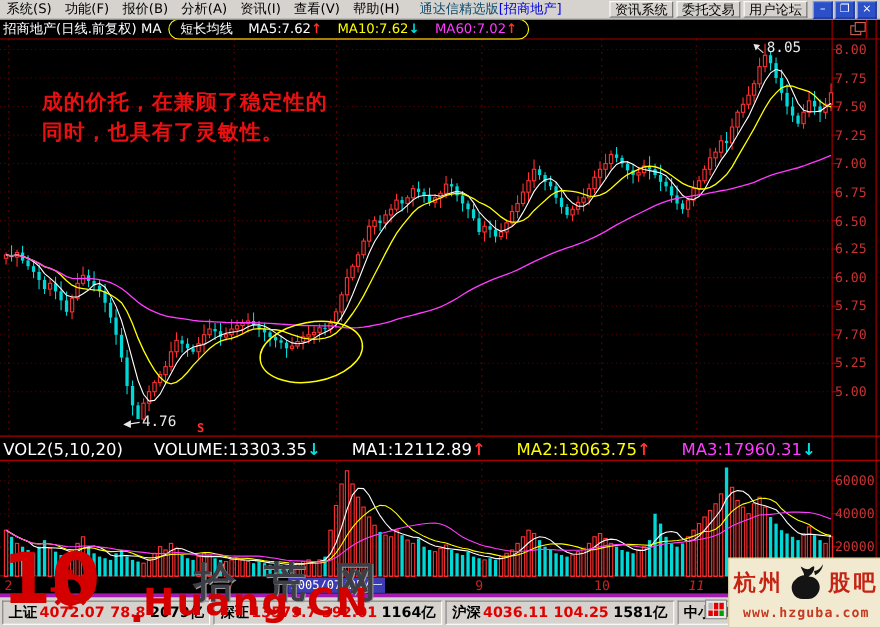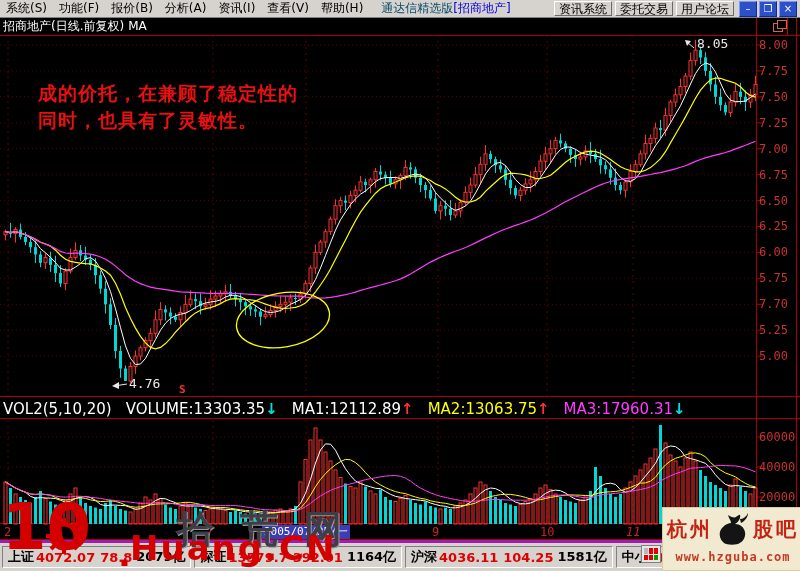--- a/index.html
+++ b/index.html
@@ -23,21 +23,21 @@
   #ma-box{display:flex;align-items:center;border:1px solid #ffff00;border-radius:10px;
           padding:0 10px;margin-left:6px;height:17px}
   .ma-item{margin-left:14px}
   .arr-up{color:#ff3030;font-weight:bold}
   .arr-down{color:#00e0e0;font-weight:bold}
   #layout-icon{margin-left:auto;margin-right:14px;width:13px;height:12px;position:relative}
   #layout-icon i{position:absolute;width:8px;height:7px;border:1px solid #cc6655;background:#000;display:block}
   
   #vol-header{left:0;top:399px;width:754px;height:19px;z-index:4;display:flex;align-items:flex-end;
               font-size:15px;color:#fff;white-space:nowrap}
-  #vol-header .seg{margin-left:14px}
+  #vol-header .seg{margin-left:28px}
   .axis-label{position:absolute;left:759px;font-family:"DejaVu Sans Mono",monospace;
               font-size:12px;color:#c83232;z-index:4}
   .hl-box{position:absolute;background:#3c3cb4;color:#fff;font-family:"DejaVu Sans Mono",monospace;
           font-size:11px;padding:0 2px;line-height:14px;z-index:5}
   .date-label{position:absolute;top:525px;font-family:"DejaVu Sans Mono",monospace;
               font-size:12px;color:#cc2222;z-index:4}
   
   #annotation{left:38px;top:80px;z-index:4;color:#e81010;font-size:19px;font-weight:bold;
               line-height:27px;letter-spacing:1px}
   .marker{position:absolute;z-index:4;color:#e8e8e8;font-family:"DejaVu Sans Mono",monospace;font-size:13px}
@@ -612,20 +612,28 @@
   <span id="win-controls" style="display:flex;margin:0 3px">
       <span class="winbtn">–</span>
       <span class="winbtn">❐</span>
       <span class="winbtn">×</span>
     </span>
 </div>
 
 <div class="abs" id="chart-header">
   <span id="instrument">招商地产(日线.前复权)</span>
   <span style="margin-left:4px">MA</span>
+  <span id="ma-box">
+    <span>短长均线</span>
+    <span id="ma-items" style="display:flex">
+        <span class="ma-item"><span style="color:#ffffff">MA5:7.62</span><span class="arr-up">↑</span></span>
+        <span class="ma-item"><span style="color:#ffff00">MA10:7.62</span><span class="arr-down">↓</span></span>
+        <span class="ma-item"><span style="color:#ff3cff">MA60:7.02</span><span class="arr-up">↑</span></span>
+      </span>
+  </span>
   <span id="layout-icon">
       <i style="left:0;top:3px"></i>
       <i style="left:4px;top:0"></i>
     </span>
 </div>
 
 <div class="abs" id="vol-header">
   <span style="margin-left:3px">VOL2(5,10,20)</span>
   <span class="seg"><span>VOLUME:13303.35</span><span class="arr-down">↓</span></span>
   <span id="vol-mas" style="display:flex">

